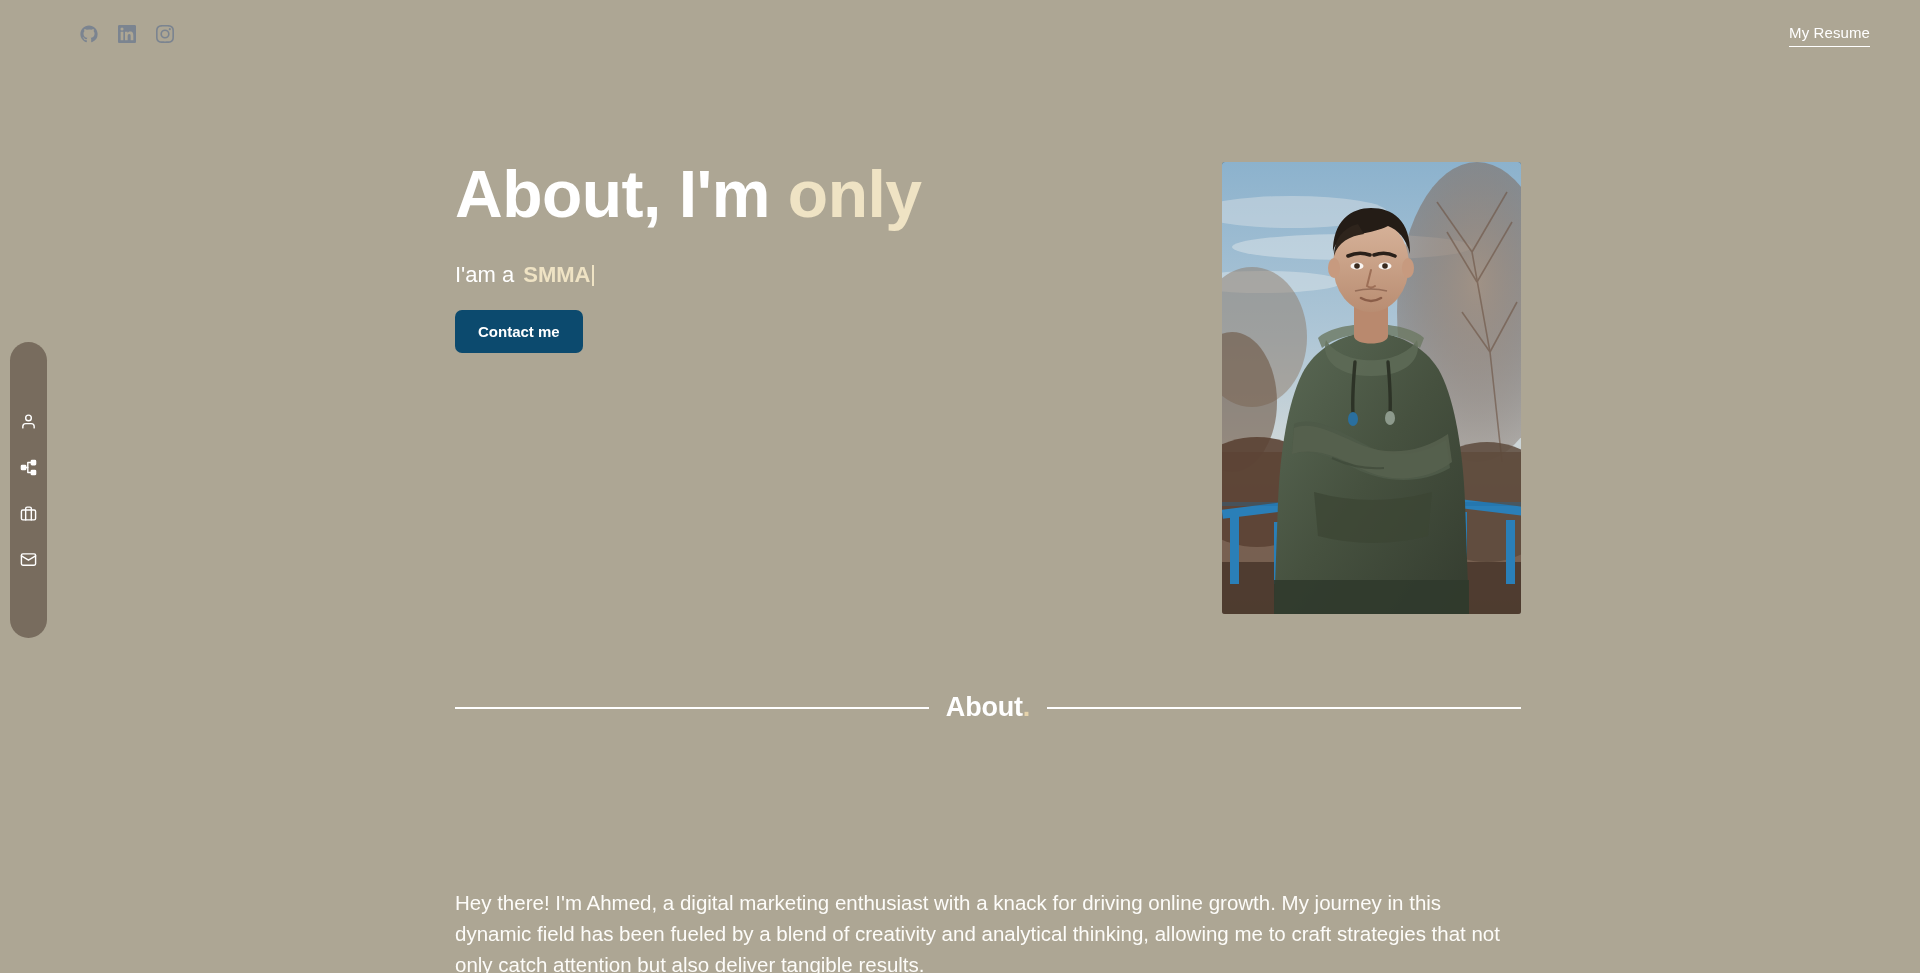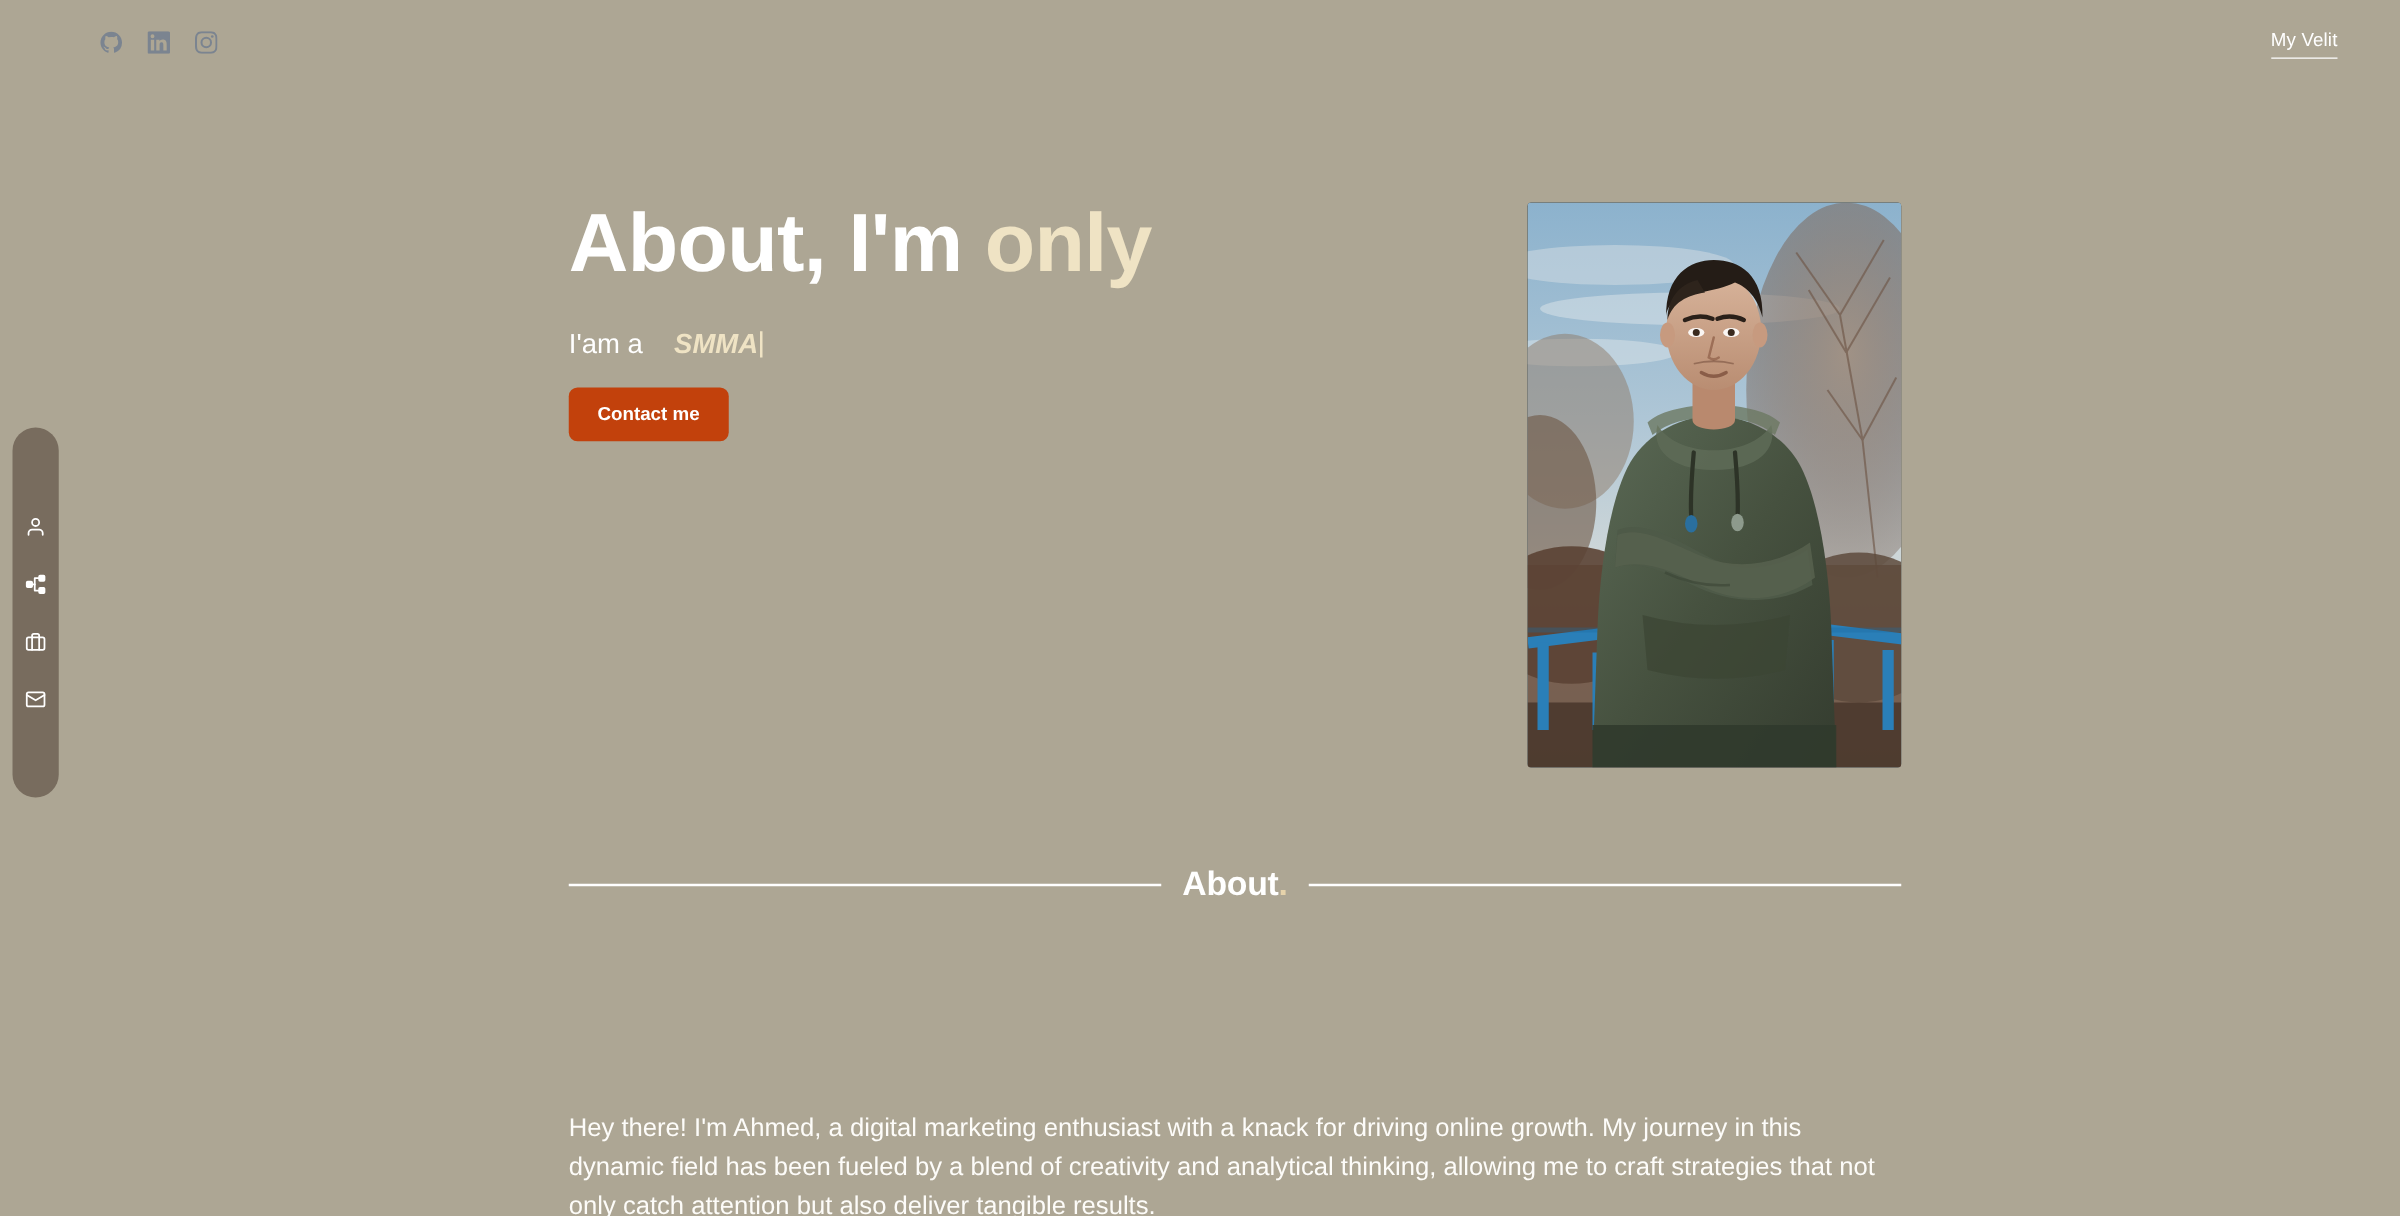--- a/index.html
+++ b/index.html
@@ -104,22 +104,21 @@
     font-size: 22px;
     font-weight: 400;
     color: #ffffff;
     display: flex;
     align-items: flex-start;
     gap: 0;
   }
   .hero-sub .role {
     color: #efe3c4;
     font-weight: 700;
-    margin-left: 25px;
-    font-style: italic;
+    margin-left: 9px;
   }
   .caret {
     display: inline-block;
     width: 2px;
     height: 21px;
     background: #efe3c4;
     margin-left: 2px;
     transform: translateY(3px);
   }
 
@@ -127,21 +126,21 @@
     margin-top: 20px;
     width: 712px;
     font-size: 13.6px;
     line-height: 1.62;
     color: #fdfcf9;
   }
 
   .contact-btn {
     margin-top: 22px;
     display: inline-block;
-    background: #c2410c;
+    background: #0c4a6e;
     color: #ffffff;
     font-size: 15px;
     font-weight: 700;
     padding: 13px 23px;
     border: none;
     border-radius: 7px;
     cursor: pointer;
     font-family: "Liberation Sans", sans-serif;
   }
 
@@ -215,21 +214,21 @@
     <a class="social-icon">
       <svg viewBox="0 0 24 24" aria-hidden="true">
         <path d="M12 2.16c3.2 0 3.58.01 4.85.07 1.17.05 1.8.25 2.23.41.56.22.96.48 1.38.9.42.42.68.82.9 1.38.16.42.36 1.06.41 2.23.06 1.27.07 1.65.07 4.85s-.01 3.58-.07 4.85c-.05 1.17-.25 1.8-.41 2.23-.22.56-.48.96-.9 1.38-.42.42-.82.68-1.38.9-.42.16-1.06.36-2.23.41-1.27.06-1.65.07-4.85.07s-3.58-.01-4.85-.07c-1.17-.05-1.8-.25-2.23-.41-.56-.22-.96-.48-1.38-.9-.42-.42-.68-.82-.9-1.38-.16-.42-.36-1.06-.41-2.23C2.17 15.58 2.16 15.2 2.16 12s.01-3.58.07-4.85c.05-1.17.25-1.8.41-2.23.22-.56.48-.96.9-1.38.42-.42.82-.68 1.38-.9.42-.16 1.06-.36 2.23-.41C8.42 2.17 8.8 2.16 12 2.16M12 0C8.74 0 8.33.01 7.05.07 5.78.13 4.9.33 4.14.63a5.9 5.9 0 0 0-2.13 1.38A5.9 5.9 0 0 0 .63 4.14c-.3.76-.5 1.64-.56 2.91C.01 8.33 0 8.74 0 12s.01 3.67.07 4.95c.06 1.27.26 2.15.56 2.91a5.9 5.9 0 0 0 1.38 2.13 5.9 5.9 0 0 0 2.13 1.38c.76.3 1.64.5 2.91.56C8.33 23.99 8.74 24 12 24s3.67-.01 4.95-.07c1.27-.06 2.15-.26 2.91-.56a5.9 5.9 0 0 0 2.13-1.38 5.9 5.9 0 0 0 1.38-2.13c.3-.76.5-1.64.56-2.91.06-1.28.07-1.69.07-4.95s-.01-3.67-.07-4.95c-.06-1.27-.26-2.15-.56-2.91a5.9 5.9 0 0 0-1.38-2.13A5.9 5.9 0 0 0 19.86.63c-.76-.3-1.64-.5-2.91-.56C15.67.01 15.26 0 12 0z"></path>
         <path d="M12 5.84a6.16 6.16 0 1 0 0 12.32 6.16 6.16 0 0 0 0-12.32zm0 10.16a4 4 0 1 1 0-8 4 4 0 0 1 0 8z"></path>
         <circle cx="18.41" cy="5.59" r="1.44"></circle>
       </svg>
     </a>
 
   </div>
 
-  <a class="resume-link">My Velit</a>
+  <a class="resume-link">My Resume</a>
 </div>
 
 <nav class="sidenav">
 
   <span class="nav-icon">
     <svg viewBox="0 0 24 24" fill="none" stroke="currentColor" stroke-width="2" stroke-linecap="round" stroke-linejoin="round" aria-hidden="true">
       <path d="M20 21v-2a4 4 0 0 0-4-4H8a4 4 0 0 0-4 4v2"></path>
       <circle cx="12" cy="7" r="4"></circle>
     </svg>
   </span>

